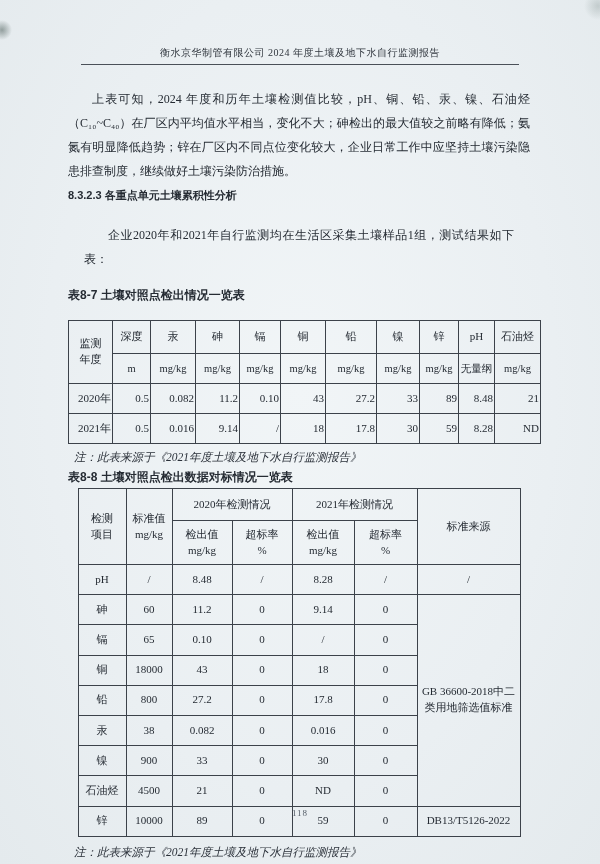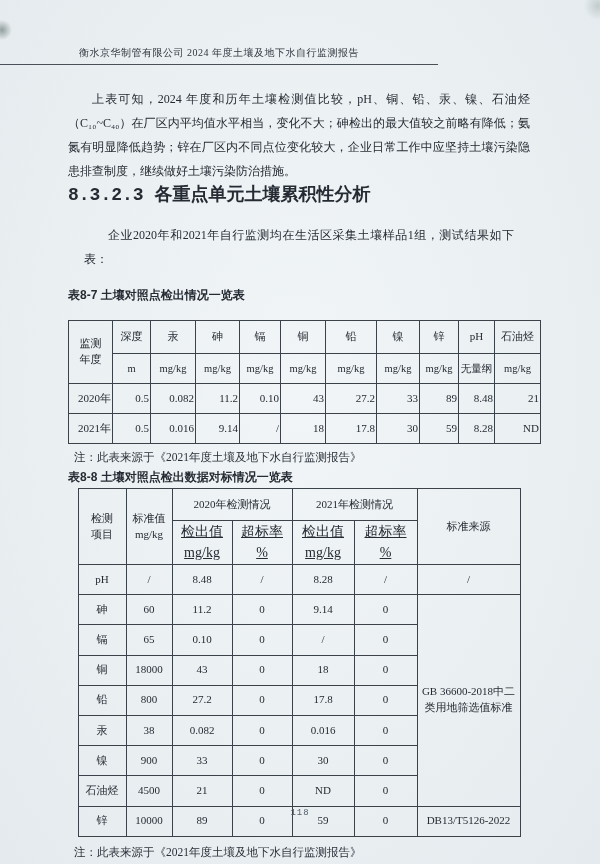--- a/index.html
+++ b/index.html
@@ -9,44 +9,44 @@
     height: 864px;
     margin: 0 auto;
     overflow: hidden;
     color: #252b33;
     font-family: "Liberation Serif", "DejaVu Serif", serif;
     background:
       radial-gradient(circle at 2px 30px, rgba(45,65,60,0.45) 0px, rgba(45,65,60,0) 10px),
       radial-gradient(circle at 598px 6px, rgba(90,110,105,0.25) 0px, rgba(90,110,105,0) 14px),
       radial-gradient(ellipse at 50% 45%, #f1f5f7 0%, #eaeff2 60%, #e4eaed 100%);
   }
-  .header-wrap { padding-top: 46px; display: flex; justify-content: flex-start; }
+  .header-wrap { padding-top: 46px; display: flex; justify-content: center; }
   .header-inner {
     width: 438px;
     text-align: center;
     font-size: 10px;
     letter-spacing: 0.5px;
     color: #30363e;
     padding-bottom: 4px;
     border-bottom: 1.5px solid #4a5058;
   }
   .content { padding: 0 70px 0 68px; }
   .body-para {
     margin: 22px 0 0 0;
     font-size: 12px;
     line-height: 24px;
     text-align: justify;
     text-indent: 2em;
   }
   .section-heading {
     margin: 0;
-    font-size: 18px;
+    font-size: 11px;
     font-weight: bold;
     line-height: 24px;
-    font-family: Liberation Mono, monospace;
+    font-family: Liberation Sans, sans-serif;
   }
   .intro-para { margin: 16px; }
   .table-title {
     margin-top: 5px;
     text-align: left;
     font-size: 12px;
     font-weight: bold;
     line-height: 17px;
     font-family: "Liberation Sans", "DejaVu Sans", sans-serif;
   }
@@ -60,39 +60,39 @@
     padding: 1px 1px;
     white-space: pre-line;
     overflow: hidden;
   }
   .t7 { width: 462px; margin-top: 16px; }
   .t7 .hrow1 td { height: 30px; }
   .t7 .hrow2 td { height: 27px; font-size: 10.5px; }
   .t7 .drow td { height: 27px; text-align: right; }
   .t8 { width: 442px; }
   .t8 .hrow1 td { height: 29px; font-family: Liberation Serif, serif; }
-  .t8 .hrow2 td { height: 41px; font-size: 14px; text-decoration: underline; }
+  .t8 .hrow2 td { height: 41px; font-size: 11px; }
   .t8 .drow td { height: 27.2px; }
   .note {
     margin: 5px 0 0 6px;
     font-size: 11.5px;
     line-height: 16px;
     color: #2a3039;
+    font-style: italic;
   }
   .note-2 { margin-top: 7px; }
   .t8-title { margin-top: 4px; }
   .page-number {
     position: absolute;
     left: 0; right: 0;
     bottom: 46px;
     text-align: center;
     font-size: 9px;
     letter-spacing: 1px;
     color: #555e68;
-    font-family: Liberation Mono, monospace;
   }
 </style>
 </head>
 <body>
 
 <div class="page">
 
   <div class="header-wrap">
     <div class="header-inner">衡水京华制管有限公司 2024 年度土壤及地下水自行监测报告</div>
   </div>

